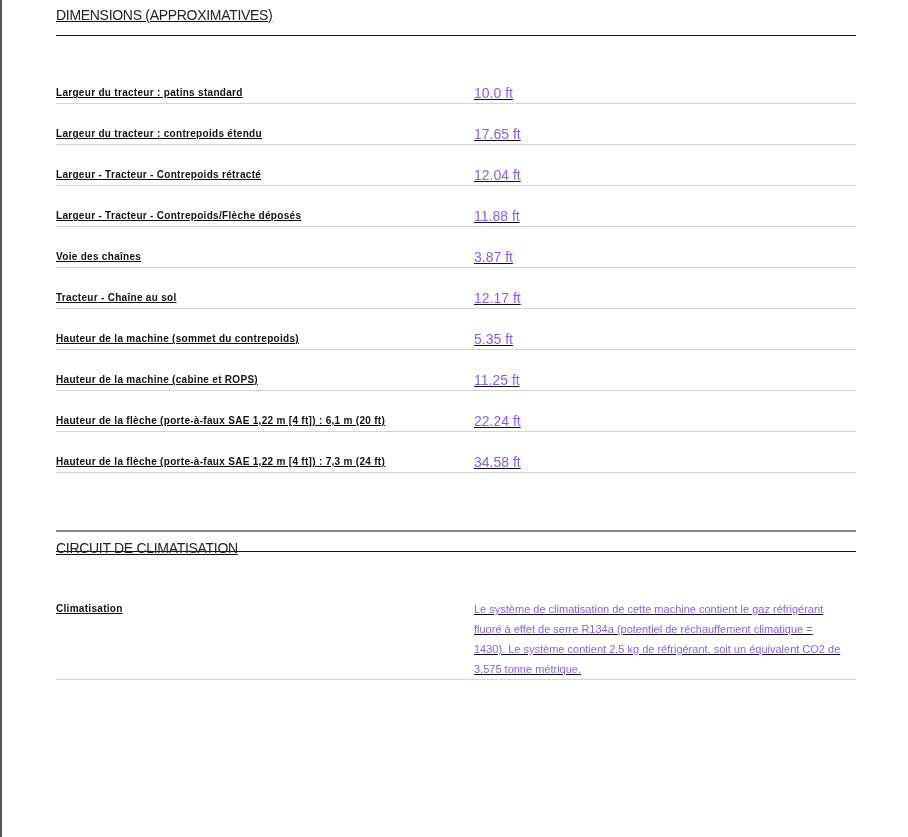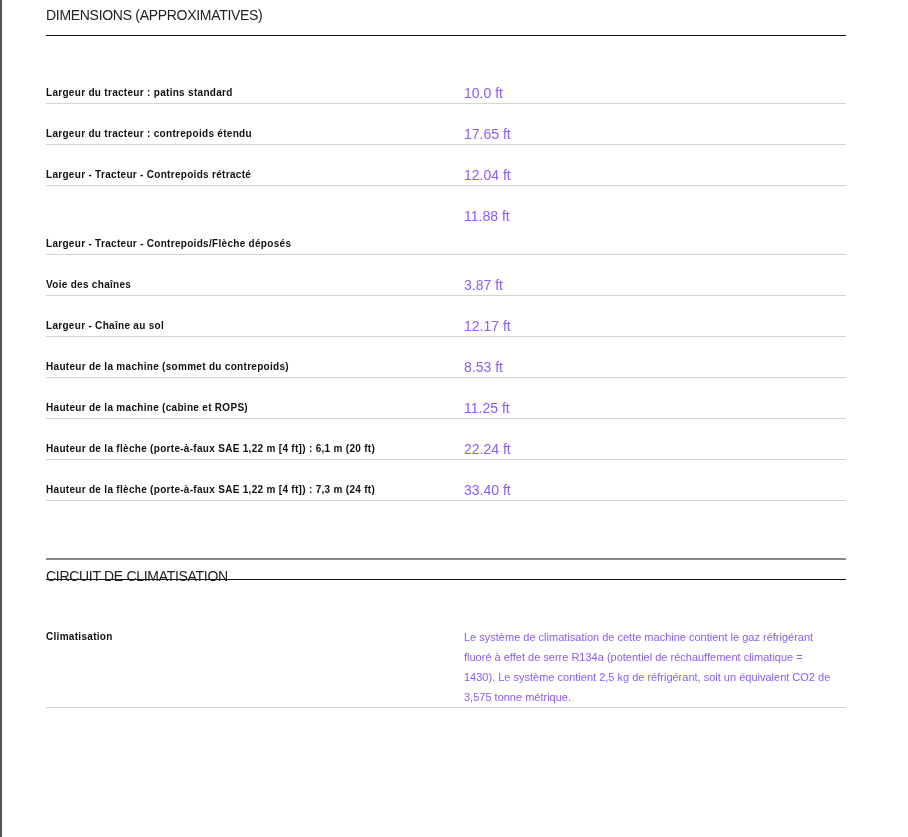--- a/index.html
+++ b/index.html
@@ -18,23 +18,24 @@
     .left-border {
       position: absolute;
       left: 0;
       top: 0;
       width: 2px;
       height: 837px;
       background: #555555;
     }
     .content {
       position: absolute;
-      left: 46px;
+      left: 56px;
       width: 800px;
       top: 0;
+      text-decoration: underline;
     }
     .section-header {
       font-size: 14px;
       color: #222;
       letter-spacing: -0.3px;
       border-bottom: 1.5px solid #111;
       box-sizing: border-box;
     }
     .sec1-header {
       height: 36px;
@@ -99,46 +100,46 @@
       </div>
       <div class="row">
         <div class="label">Largeur du tracteur : contrepoids étendu</div>
         <div class="value">17.65 ft</div>
       </div>
       <div class="row">
         <div class="label">Largeur - Tracteur - Contrepoids rétracté</div>
         <div class="value">12.04 ft</div>
       </div>
       <div class="row">
-        <div class="label" style="width:330px;margin-right:88px;margin-top:28px;">Largeur - Tracteur - Contrepoids/Flèche déposés</div>
+        <div class="label" style="width:330px;margin-right:88px;">Largeur - Tracteur - Contrepoids/Flèche déposés</div>
         <div class="value">11.88 ft</div>
       </div>
       <div class="row">
         <div class="label">Voie des chaînes</div>
         <div class="value">3.87 ft</div>
       </div>
       <div class="row">
-        <div class="label">Largeur - Chaîne au sol</div>
+        <div class="label">Tracteur - Chaîne au sol</div>
         <div class="value">12.17 ft</div>
       </div>
       <div class="row">
         <div class="label" style="width:300px;margin-right:118px;">Hauteur de la machine (sommet du contrepoids)</div>
-        <div class="value">8.53 ft</div>
+        <div class="value">5.35 ft</div>
       </div>
       <div class="row">
         <div class="label">Hauteur de la machine (cabine et ROPS)</div>
         <div class="value">11.25 ft</div>
       </div>
       <div class="row">
         <div class="label" style="width:380px;margin-right:38px;">Hauteur de la flèche (porte-à-faux SAE 1,22 m [4 ft]) : 6,1 m (20 ft)</div>
         <div class="value">22.24 ft</div>
       </div>
       <div class="row">
         <div class="label" style="width:380px;margin-right:38px;">Hauteur de la flèche (porte-à-faux SAE 1,22 m [4 ft]) : 7,3 m (24 ft)</div>
-        <div class="value">33.40 ft</div>
+        <div class="value">34.58 ft</div>
       </div>
     </div>
   </div>
 
   <div>
     <div class="section-header sec2-header">CIRCUIT DE CLIMATISATION</div>
     <div class="clim-rows">
       <div class="row clim-row">
         <div class="label">Climatisation</div>
         <div class="value">Le système de climatisation de cette machine contient le gaz réfrigérant fluoré à effet de serre R134a (potentiel de réchauffement climatique = 1430). Le système contient 2,5 kg de réfrigérant, soit un équivalent CO2 de 3,575 tonne métrique.</div>

